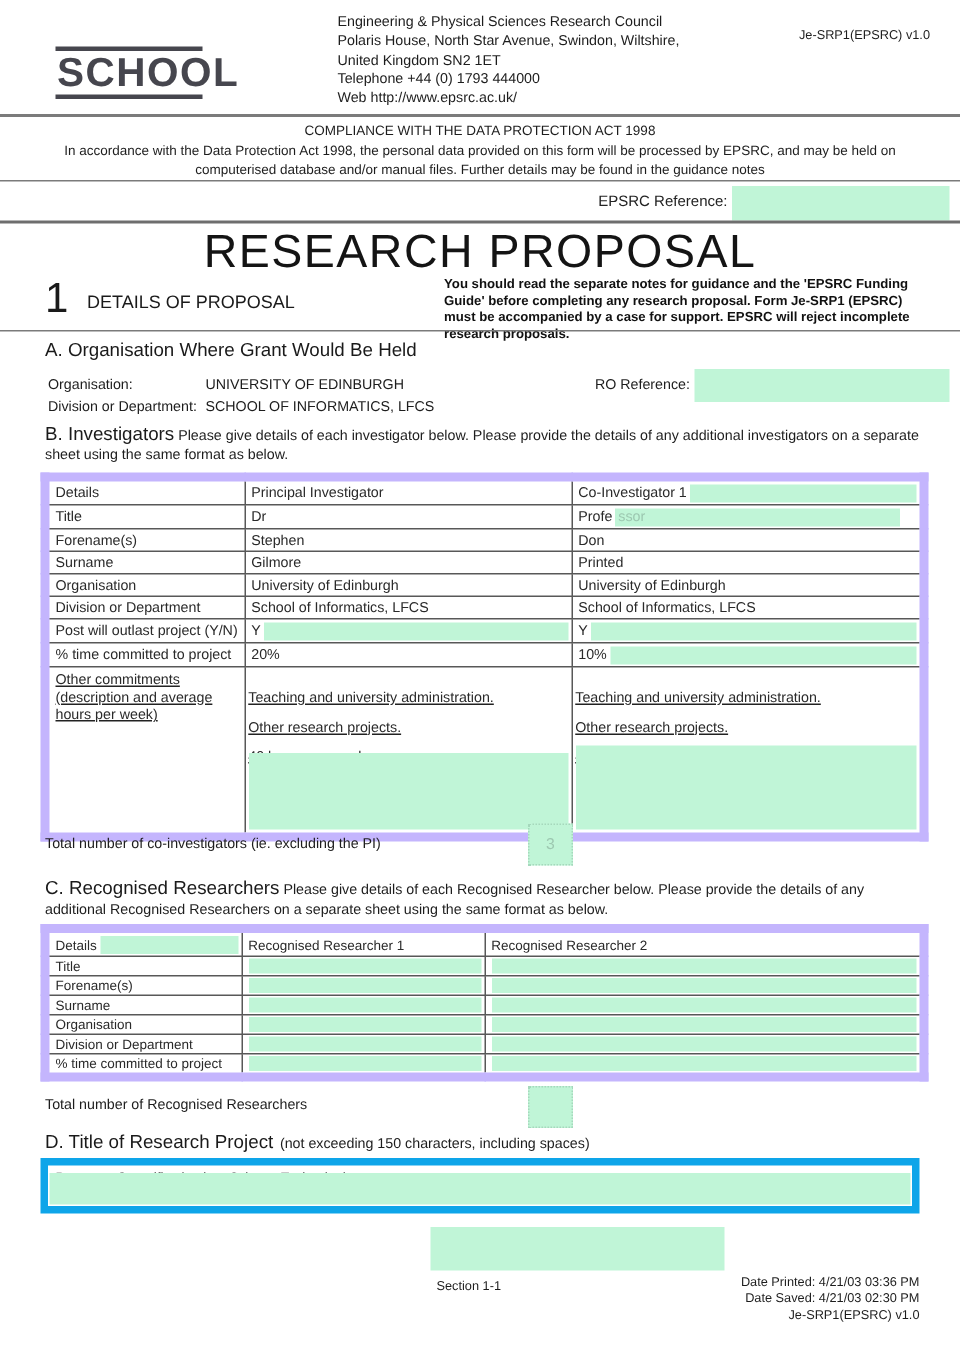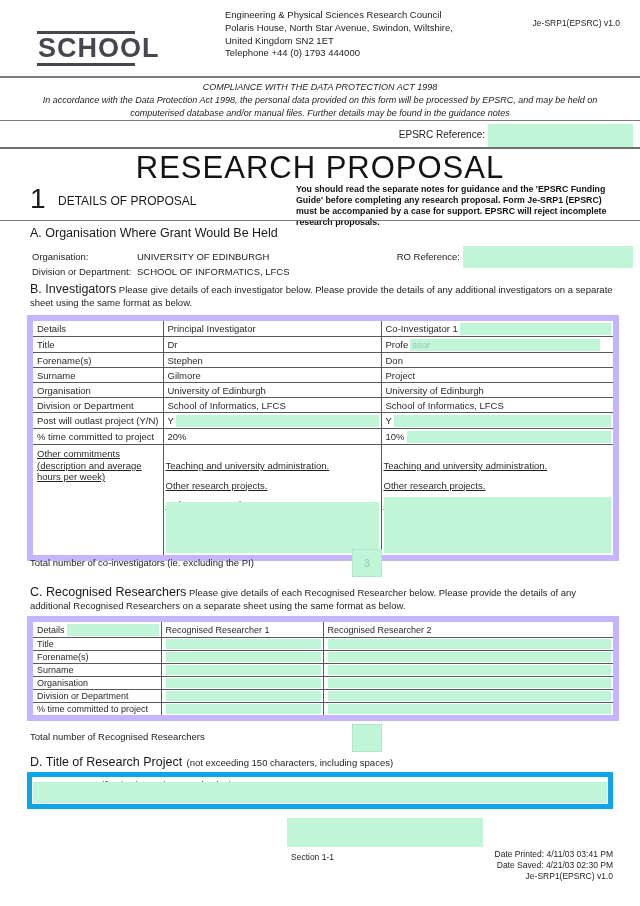--- a/index.html
+++ b/index.html
@@ -14,21 +14,21 @@
   .logo-text{font-weight:bold;font-size:27px;line-height:29px;color:#46464e;letter-spacing:1px;padding-left:1px;}
   #address{left:225px;top:9px;font-size:9.5px;line-height:12.8px;color:#1d1d1d;}
   #version-top{left:470px;top:18px;width:150px;text-align:right;font-size:8.5px;color:#1d1d1d;}
 
   .rule{position:absolute;left:0;width:640px;background:#7b7b7b;}
   #rule1{top:76px;height:2px;}
   #rule2{top:120px;height:1px;}
   #rule3{top:147px;height:2px;background:#6e6e6e;}
   #rule4{top:220px;height:1px;}
 
-  #compliance{left:0;top:81px;width:640px;text-align:center;font-size:9px;line-height:13px;color:#1d1d1d;font-style:italic;}
+  #compliance{left:0;top:81px;width:640px;text-align:center;font-size:9px;line-height:13px;color:#1d1d1d;}
   #ref-label{left:280px;top:129px;width:205px;text-align:right;font-size:10px;}
   #ref-field{left:488px;top:124px;width:145px;height:23px;background:var(--green);}
 
   #main-title{left:0;top:150px;width:640px;text-align:center;font-size:31px;letter-spacing:1px;color:#141414;}
   #sec1-num{left:30px;top:184px;font-size:28px;line-height:30px;color:#1a1a1a;}
   #sec1-title{left:58px;top:194px;font-size:12px;color:#1a1a1a;}
   #sec1-note{left:296px;top:184px;width:327px;font-size:8.8px;font-weight:bold;line-height:11px;color:#111;}
 
   .sec-heading{font-size:12.5px;color:#1a1a1a;}
   .sec-desc{font-size:9.5px;color:#1d1d1d;}
@@ -88,20 +88,21 @@
   <div class="abs" id="logo">
     <div class="logo-bar"></div>
     <div class="logo-text">SCHOOL</div>
     <div class="logo-bar"></div>
   </div>
   <div class="abs" id="address">
     <div>Engineering &amp; Physical Sciences Research Council</div>
     <div>Polaris House, North Star Avenue, Swindon, Wiltshire,</div>
     <div>United Kingdom  SN2 1ET</div>
     <div>Telephone +44 (0) 1793 444000</div>
+    <div>Web http://www.epsrc.ac.uk/</div>
   </div>
   <div class="abs" id="version-top">Je-SRP1(EPSRC) v1.0</div>
 
   <div class="rule" id="rule1"></div>
 
   <div class="abs" id="compliance">
     <div>COMPLIANCE WITH THE DATA PROTECTION ACT 1998</div>
     <div>In accordance with the Data Protection Act 1998, the personal data provided on this form will be processed by EPSRC, and may be held on</div>
     <div>computerised database and/or manual files.  Further details may be found in the guidance notes</div>
   </div>
@@ -158,21 +159,21 @@
       </td>
     </tr>
     <tr class="h15">
       <td>Forename(s)</td>
       <td>Stephen</td>
       <td>Don</td>
     </tr>
     <tr class="h15">
       <td>Surname</td>
       <td>Gilmore</td>
-      <td>Project</td>
+      <td>Printed</td>
     </tr>
     <tr class="h15">
       <td>Organisation</td>
       <td>University of Edinburgh</td>
       <td>University of Edinburgh</td>
     </tr>
     <tr class="h15">
       <td>Division or Department</td>
       <td>School of Informatics, LFCS</td>
       <td>School of Informatics, LFCS</td>
@@ -314,18 +315,18 @@
     <span class="sec-desc">(not exceeding 150 characters, including spaces)</span>
   </div>
   <div class="abs" id="dbox">
     <div id="dbox-text">Resource Quantification in e-Science Technologies</div>
     <div id="dbox-fill"></div>
   </div>
 
   <div class="abs" id="bottom-rect"></div>
   <div class="abs" id="footer-section">Section 1-1</div>
   <div class="abs" id="footer-right">
-    <div>Date Printed: 4/11/03 03:41 PM</div>
+    <div>Date Printed: 4/21/03 03:36 PM</div>
     <div>Date Saved: 4/21/03 02:30 PM</div>
     <div>Je-SRP1(EPSRC) v1.0</div>
   </div>
 
 </div>
 
 </body></html>

